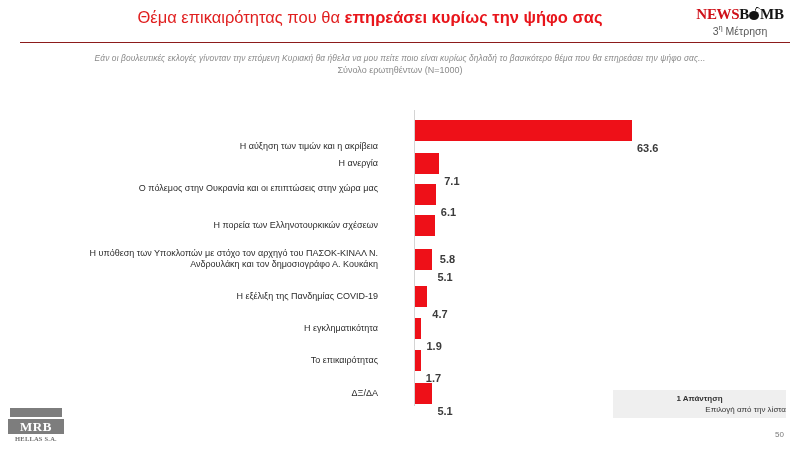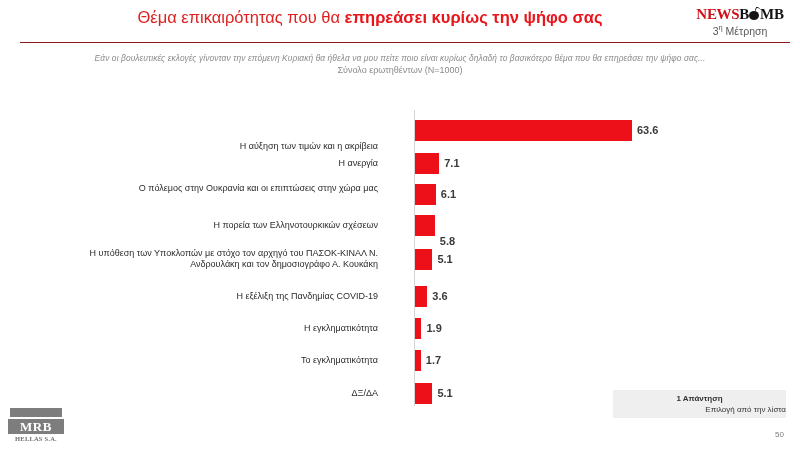--- a/index.html
+++ b/index.html
@@ -155,20 +155,21 @@
     height: 21px;
     background: #ee1018;
   }
   .bar-value {
     position: absolute;
     font-size: 11px;
     font-weight: bold;
     color: #3b3b3b;
     line-height: 21px;
     white-space: nowrap;
+    margin-top: 18px;
   }
 
   
   #mrb-logo {
     position: absolute;
     left: 8px;
     bottom: 8px;
     width: 58px;
   }
   #mrb-bar {
@@ -280,29 +281,29 @@
       <div class="bar-value" style="left: 439.789px; top: 16px;">5.8</div>
     </div>
     <div class="row" style="top: 139px; height: 21px;">
       <div class="cat-label" style="top: -1px;">Η υπόθεση των Υποκλοπών με στόχο τον αρχηγό του ΠΑΣΟΚ-ΚΙΝΑΛ Ν. Ανδρουλάκη και τον δημοσιογράφο Α. Κουκάκη</div>
       <div class="bar" style="width: 17.4009px; top: 0px; background: rgb(238, 16, 24);"></div>
       <div class="bar-value" style="left: 437.401px; top: 0px;">5.1</div>
     </div>
     <div class="row" style="top: 176px; height: 21px;">
       <div class="cat-label" style="top: 5px;">Η εξέλιξη της Πανδημίας COVID-19</div>
       <div class="bar" style="width: 12.283px; top: 0px; background: rgb(238, 16, 24);"></div>
-      <div class="bar-value" style="left: 432.283px; top: 0px;">3.6</div>
+      <div class="bar-value" style="left: 432.283px; top: 0px;">4.7</div>
     </div>
     <div class="row" style="top: 208px; height: 21px;">
       <div class="cat-label" style="top: 5px;">Η εγκληματικότητα</div>
       <div class="bar" style="width: 6.4827px; top: 0px; background: rgb(238, 16, 24);"></div>
       <div class="bar-value" style="left: 426.483px; top: 0px;">1.9</div>
     </div>
     <div class="row" style="top: 240px; height: 21px;">
-      <div class="cat-label" style="top: 5px;">Το εγκληματικότητα</div>
+      <div class="cat-label" style="top: 5px;">Το επικαιρότητας</div>
       <div class="bar" style="width: 5.80031px; top: 0px; background: rgb(238, 16, 24);"></div>
       <div class="bar-value" style="left: 425.8px; top: 0px;">1.7</div>
     </div>
     <div class="row" style="top: 273px; height: 21px;">
       <div class="cat-label" style="top: 5px;">ΔΞ/ΔΑ</div>
       <div class="bar" style="width: 17.4009px; top: 0px; background: rgb(238, 16, 24);"></div>
       <div class="bar-value" style="left: 437.401px; top: 0px;">5.1</div>
     </div>
   </div>
 

